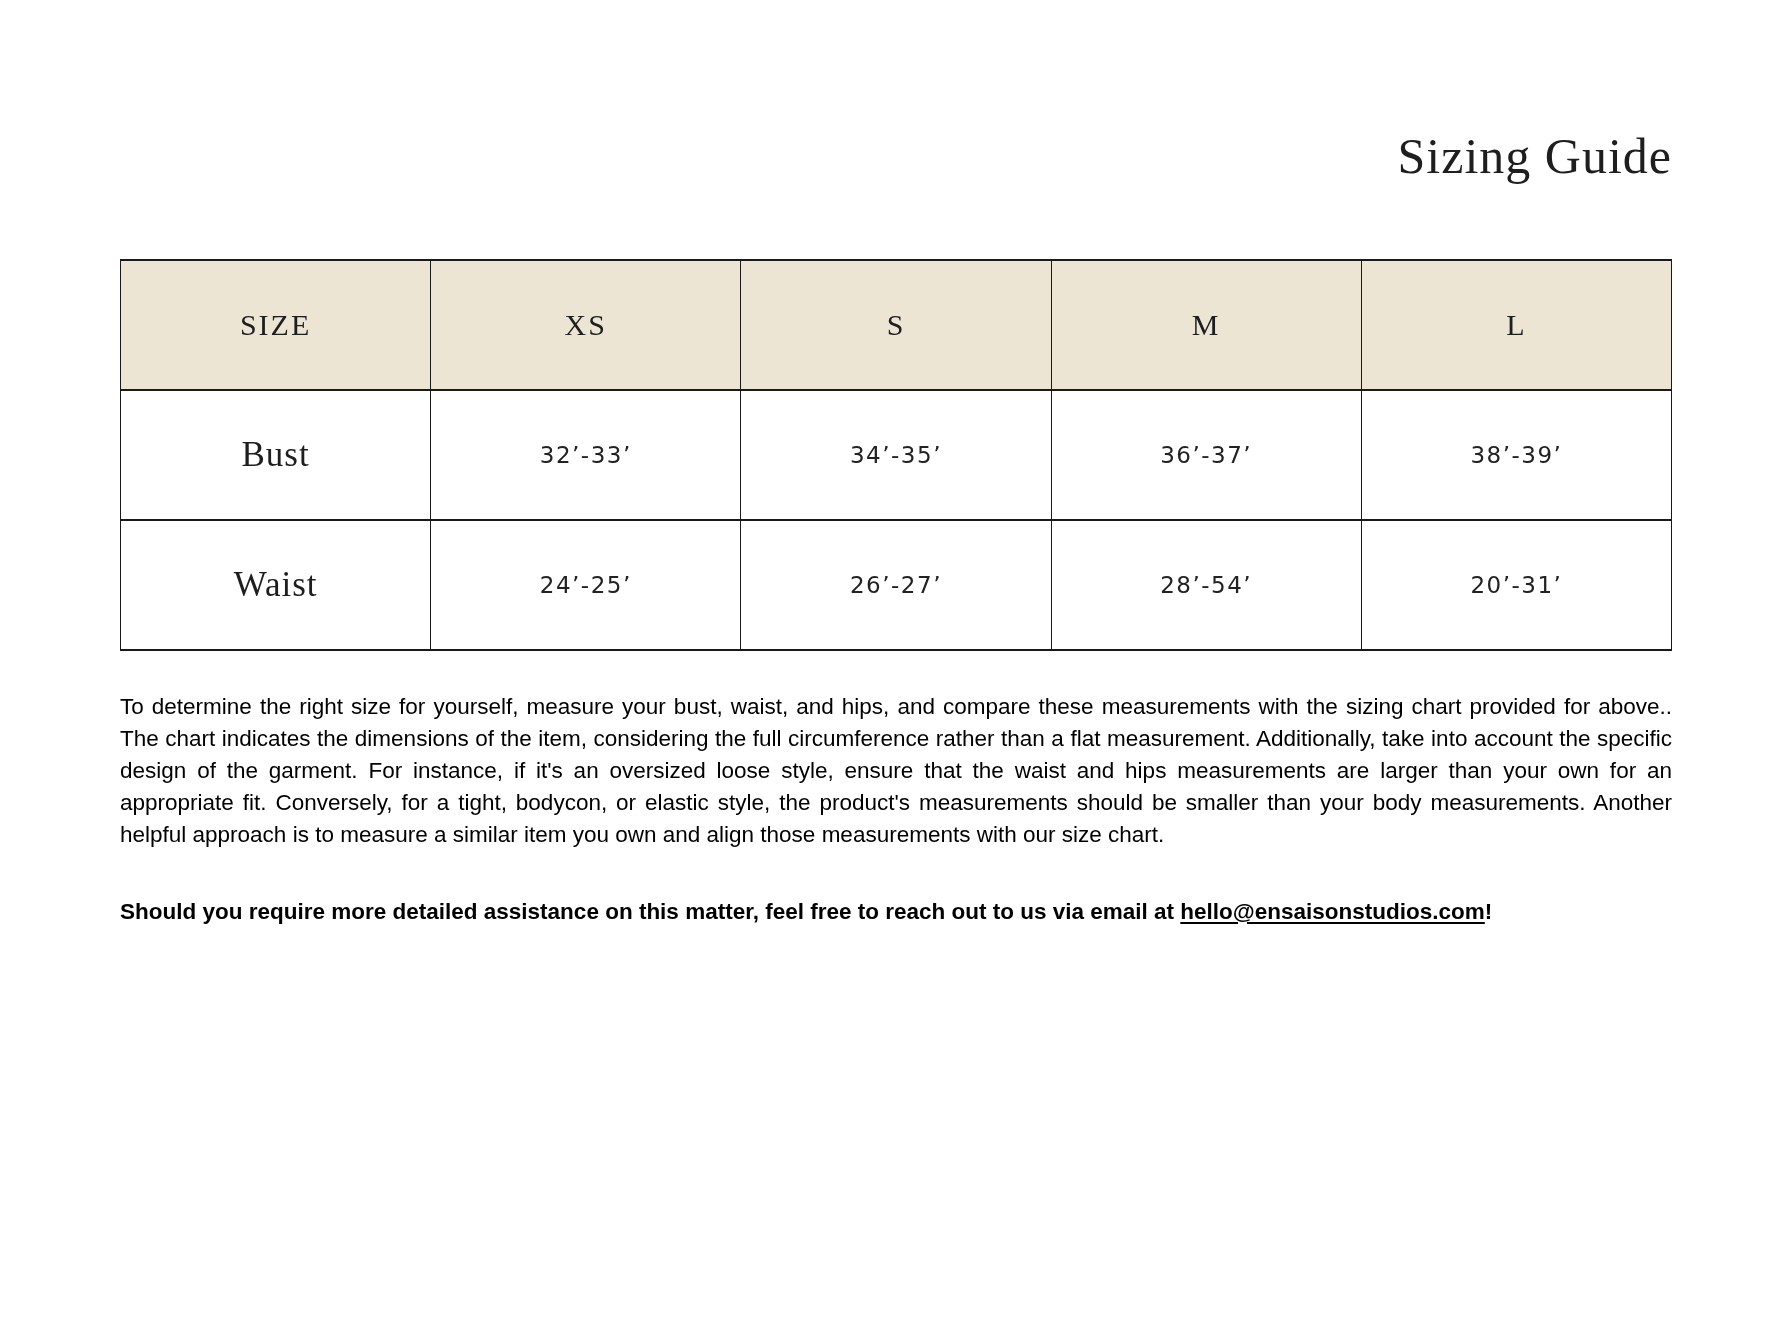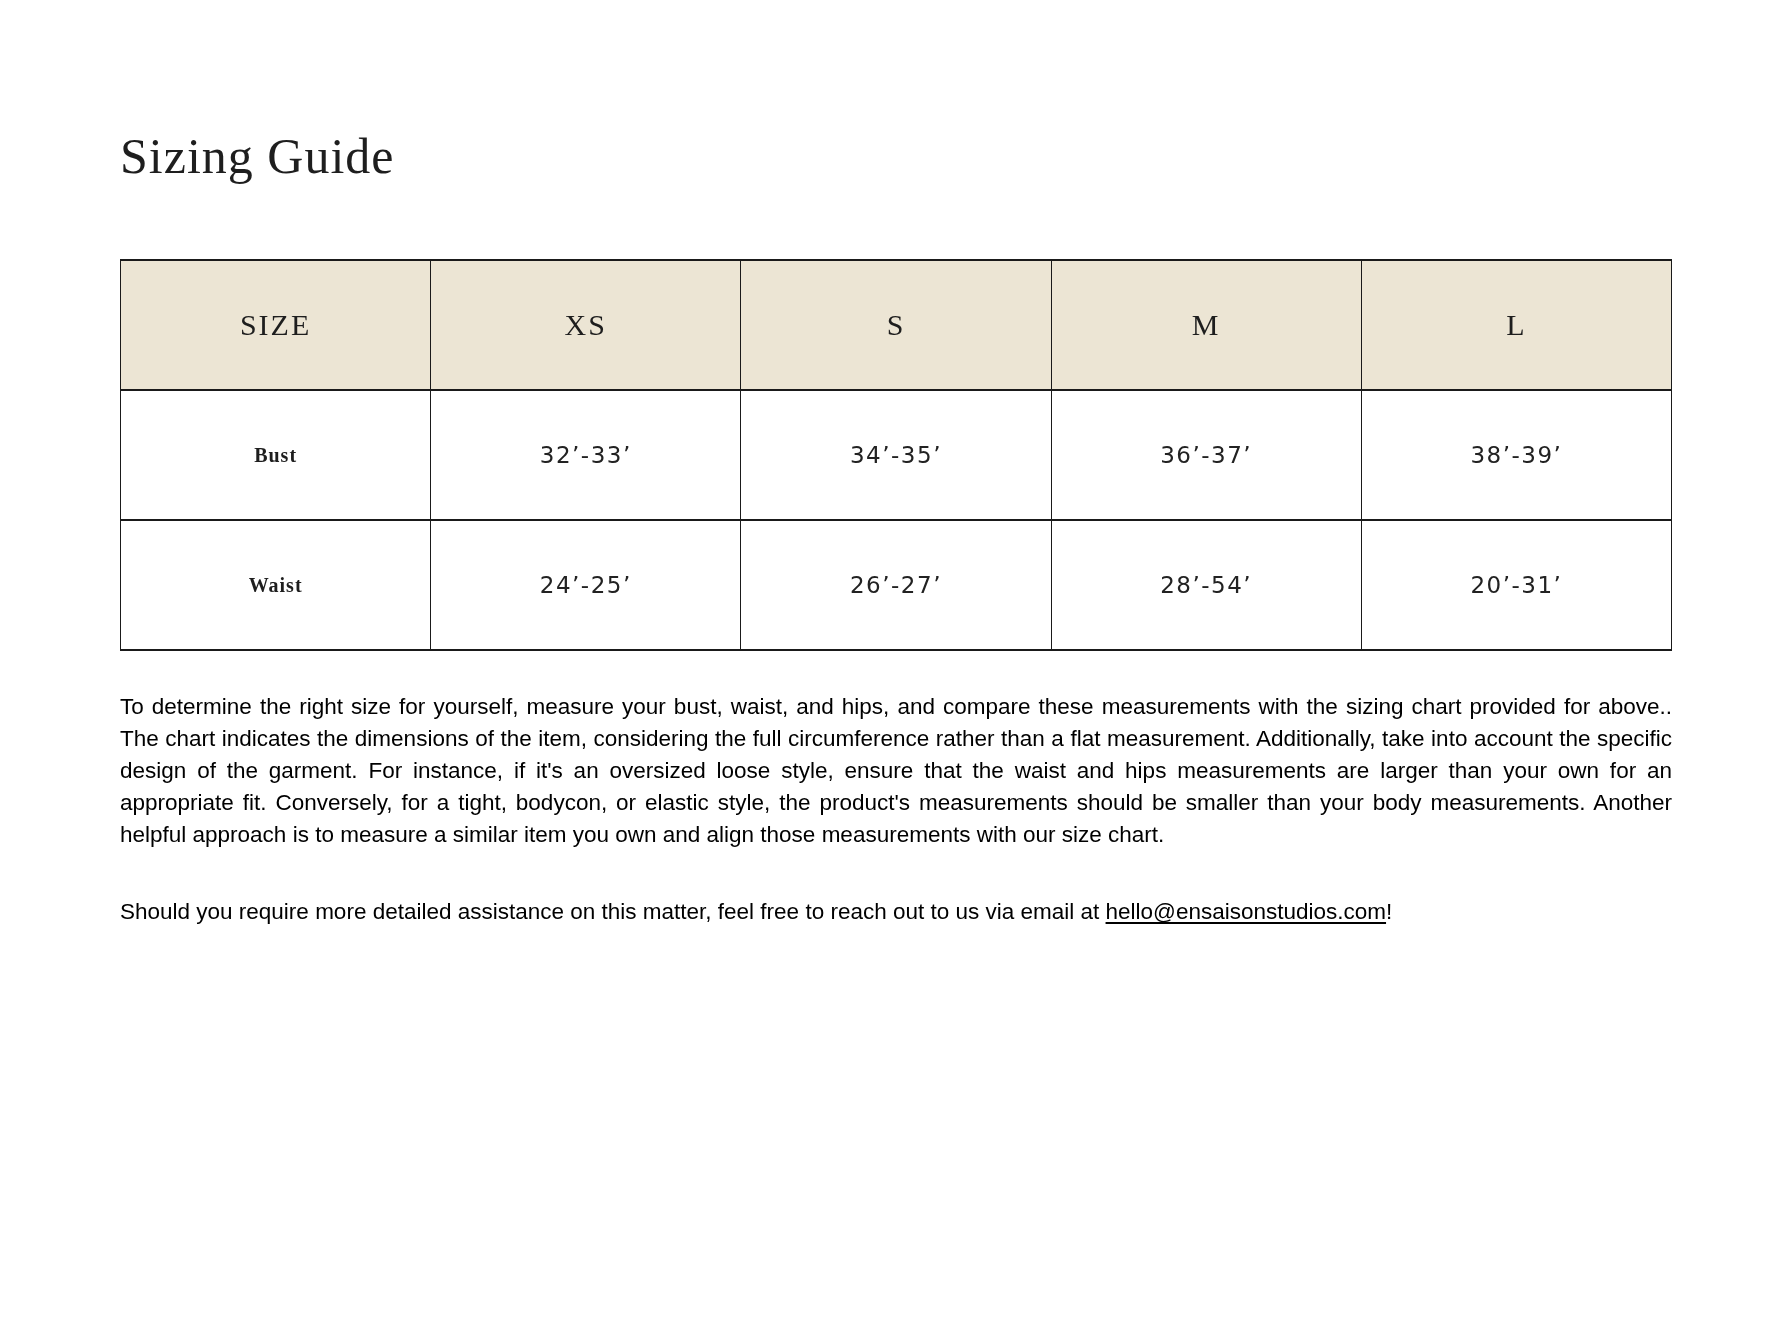--- a/index.html
+++ b/index.html
@@ -19,21 +19,21 @@
   .page{
     width:1552px;
     margin-left:120px;
   }
   .page-title{
     font-family:"Liberation Serif", serif;
     font-weight:400;
     font-size:50px;
     line-height:60px;
     letter-spacing:1px;
-    text-align:left;
+    text-align:right;
     margin:126px 0 0 0;
   }
   table.size-chart{
     width:100%;
     table-layout:fixed;
     border-collapse:collapse;
     margin-top:73px;
   }
   .size-chart th,
   .size-chart td{
@@ -48,23 +48,22 @@
   }
   .size-chart th{
     background:var(--header-bg);
     font-family:"Liberation Serif", serif;
     font-weight:400;
     font-size:30px;
     letter-spacing:2px;
   }
   .size-chart td.row-label{
     font-family:"Liberation Serif", serif;
-    font-size:20px;
+    font-size:35px;
     letter-spacing:1px;
-    font-weight:bold;
   }
   .size-chart td.cell-value{
     font-family:"DejaVu Sans", sans-serif;
     font-size:23px;
     letter-spacing:1.5px;
     color:#222222;
   }
   .subheading{
     font-family:"Liberation Serif", serif;
     font-weight:400;
@@ -75,20 +74,21 @@
   .body-text{
     font-size:22.5px;
     line-height:32px;
     margin:40px 0 0 0;
     text-align:justify;
     color:#000000;
   }
   .contact-line{
     text-align:left;
     margin-top:45px;
+    font-weight:bold;
   }
   .email-link{
     color:inherit;
     text-decoration:underline;
     text-underline-offset:3px;
     cursor:pointer;
   }
 </style>
 </head>
 <body>

